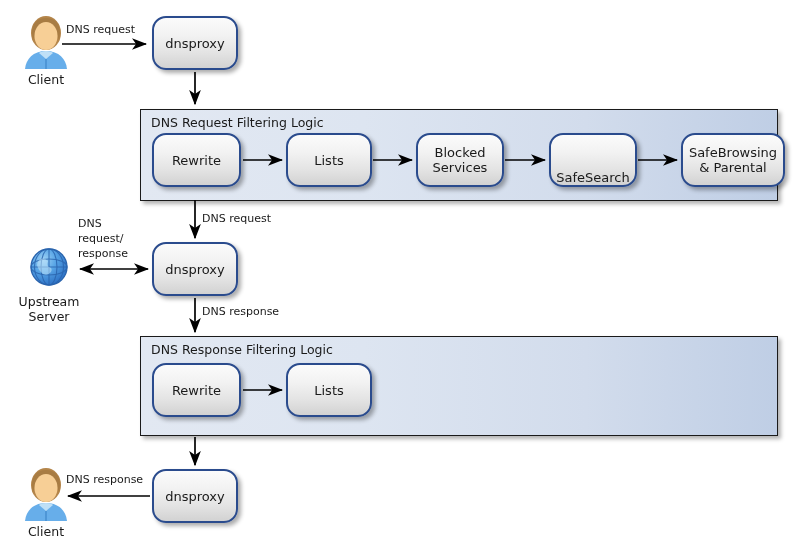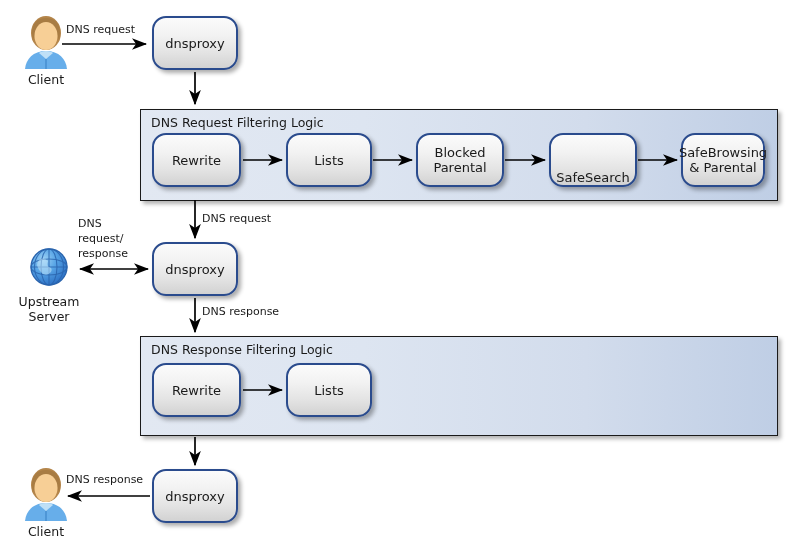--- a/index.html
+++ b/index.html
@@ -132,29 +132,29 @@
     <span>Rewrite</span>
   </div>
 
   <div class="node" style="left:286px;top:133px;width:86px;height:54px;">
     <span>Lists</span>
   </div>
 
   <div class="node" style="left:416px;top:133px;width:88px;height:54px;">
     <span>
       <span style="display:block">Blocked</span>
-      <span style="display:block">Parental</span>
+      <span style="display:block">Services</span>
     </span>
   </div>
 
   <div class="node" style="left:549px;top:133px;width:88px;height:54px;align-items:flex-end;">
     <span>SafeSearch</span>
   </div>
 
-  <div class="node" style="left:681px;top:133px;width:84px;height:54px;">
+  <div class="node" style="left:681px;top:133px;width:104px;height:54px;">
     <span>
       <span style="display:block">SafeBrowsing</span>
       <span style="display:block">&amp; Parental</span>
     </span>
   </div>
 
   <div class="elabel" style="left:202px;top:212px;">DNS request</div>
 
   <div class="actor" style="left:25px;top:243px;width:48px;height:48px;">
     <svg width="48" height="48" viewBox="0 0 48 48">

